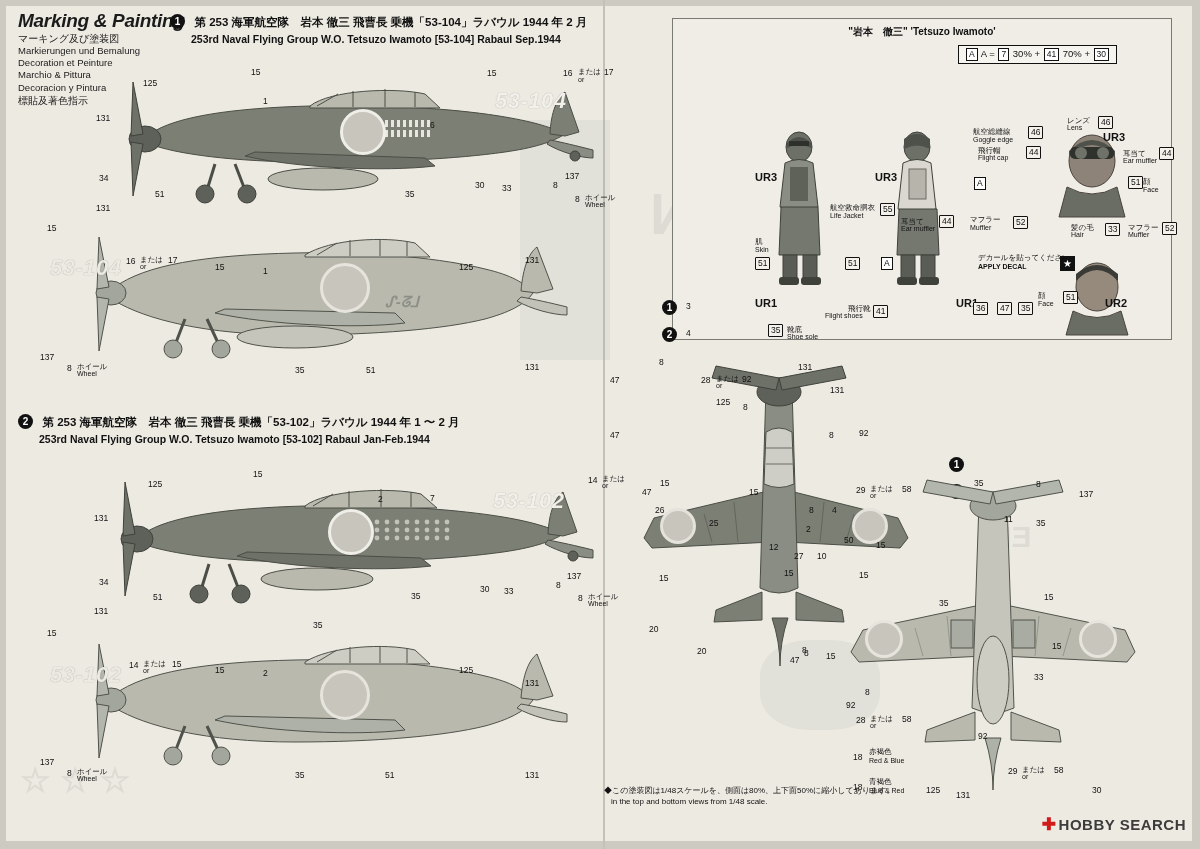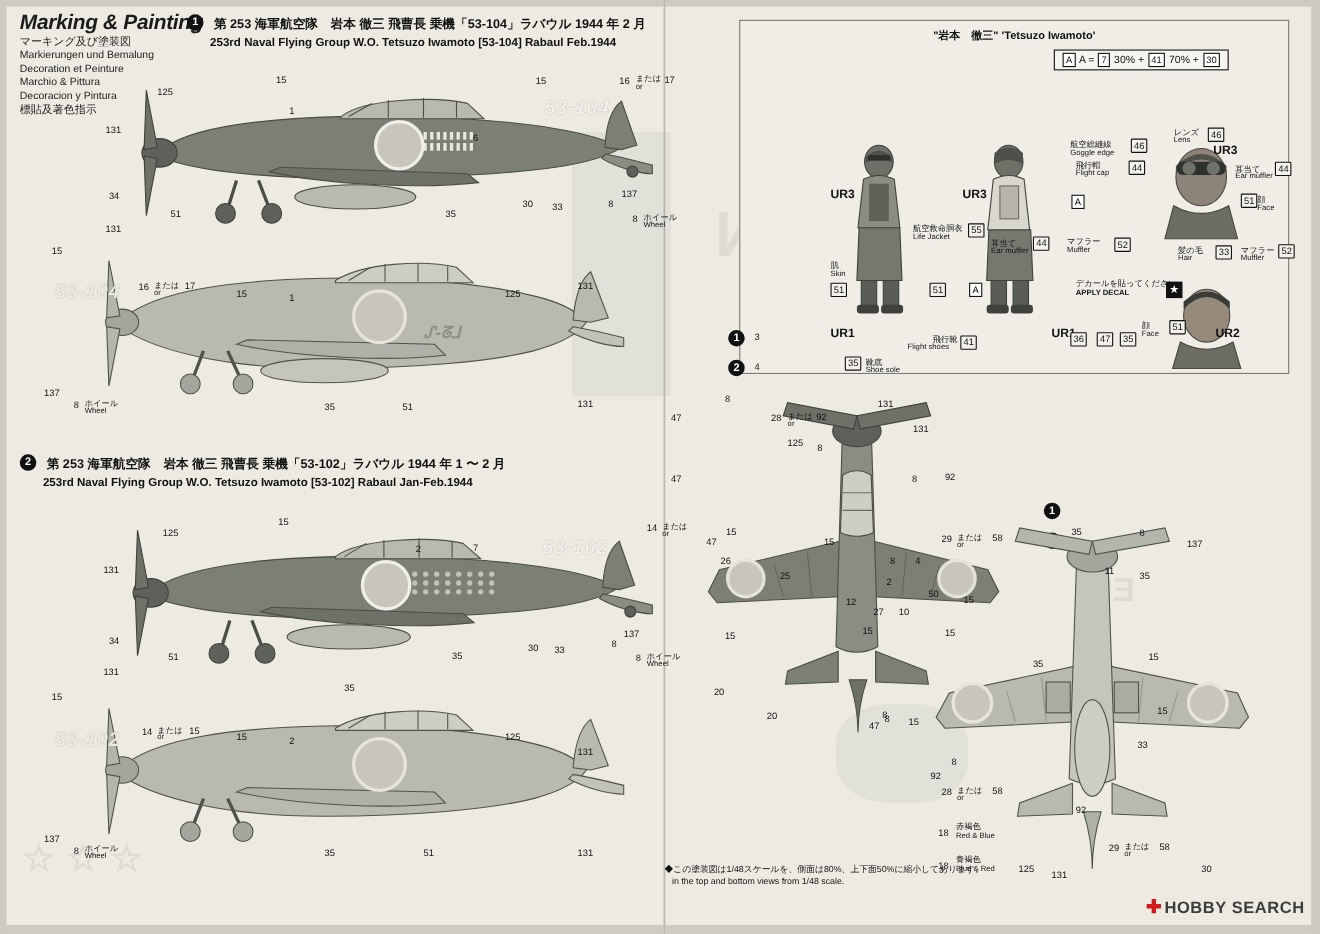--- a/index.html
+++ b/index.html
@@ -59,21 +59,21 @@
     border-radius:1px; white-space:nowrap;
   }
   .cn.plain { border:none; background:transparent; padding:0; }
   .cn.sq { border:1px solid #111; }
   .lbl { position:absolute; font-size:7px; color:#111; white-space:nowrap; }
   .lbl.jp { font-size:7.5px; }
 
   
   .code {
     position:absolute; font-family:"Liberation Sans", sans-serif;
-    font-weight:bold; font-style:italic; color:#f2f0ea; font-size:18px;
+    font-weight:bold; font-style:italic; color:#f2f0ea; font-size:22px;
     letter-spacing:0.5px; text-shadow:0 0 1px rgba(0,0,0,.35);
   }
   .code.dark { color:#f2f0ea; }
 
   .hinomaru {
     position:absolute; border-radius:50%; background:#c8c5bd;
     border:3px solid #f0eee8;
   }
 
   
@@ -134,21 +134,21 @@
       <div class="title-sub">Markierungen und Bemalung</div>
       <div class="title-sub">Decoration et Peinture</div>
       <div class="title-sub">Marchio &amp; Pittura</div>
       <div class="title-sub">Decoracion y Pintura</div>
       <div class="title-jp">標貼及著色指示</div>
     </div>
 
     <div class="marking-head" style="left:170px; top:12px;">
       <span class="num-circle">1</span>
       <span class="head-jp" style="margin-left:5px;">第 253 海軍航空隊　岩本 徹三 飛曹長 乗機「53-104」ラバウル 1944 年 2 月</span>
-      <div class="head-en" style="margin-left:21px; margin-top:3px;">253rd Naval Flying Group W.O. Tetsuzo Iwamoto [53-104] Rabaul Feb.1944</div>
+      <div class="head-en" style="margin-left:21px; margin-top:3px;">253rd Naval Flying Group W.O. Tetsuzo Iwamoto [53-104] Rabaul Sep.1944</div>
     </div>
 
     <div class="plane" style="left:95px; top:72px; width:500px; height:135px;">
       <svg width="500" height="135" viewBox="0 0 500 135">
 
         <path d="M55,62 C80,44 140,36 215,34 C300,32 370,38 410,45 C440,50 458,56 470,62
                  C458,70 438,76 410,80 C360,87 300,90 215,90 C140,90 80,82 55,72 Z" fill="#7c7f74" stroke="#4b4e46" stroke-width="1"></path>
 
         <path d="M215,34 C235,18 300,15 330,22 L345,36 L215,36 Z" fill="#b9b9ae" stroke="#4b4e46" stroke-width="1"></path>
         <path d="M222,34 L243,22 M258,19 L258,35 M290,17 L290,35 M320,20 L320,35" stroke="#4b4e46" stroke-width="1" fill="none"></path>

